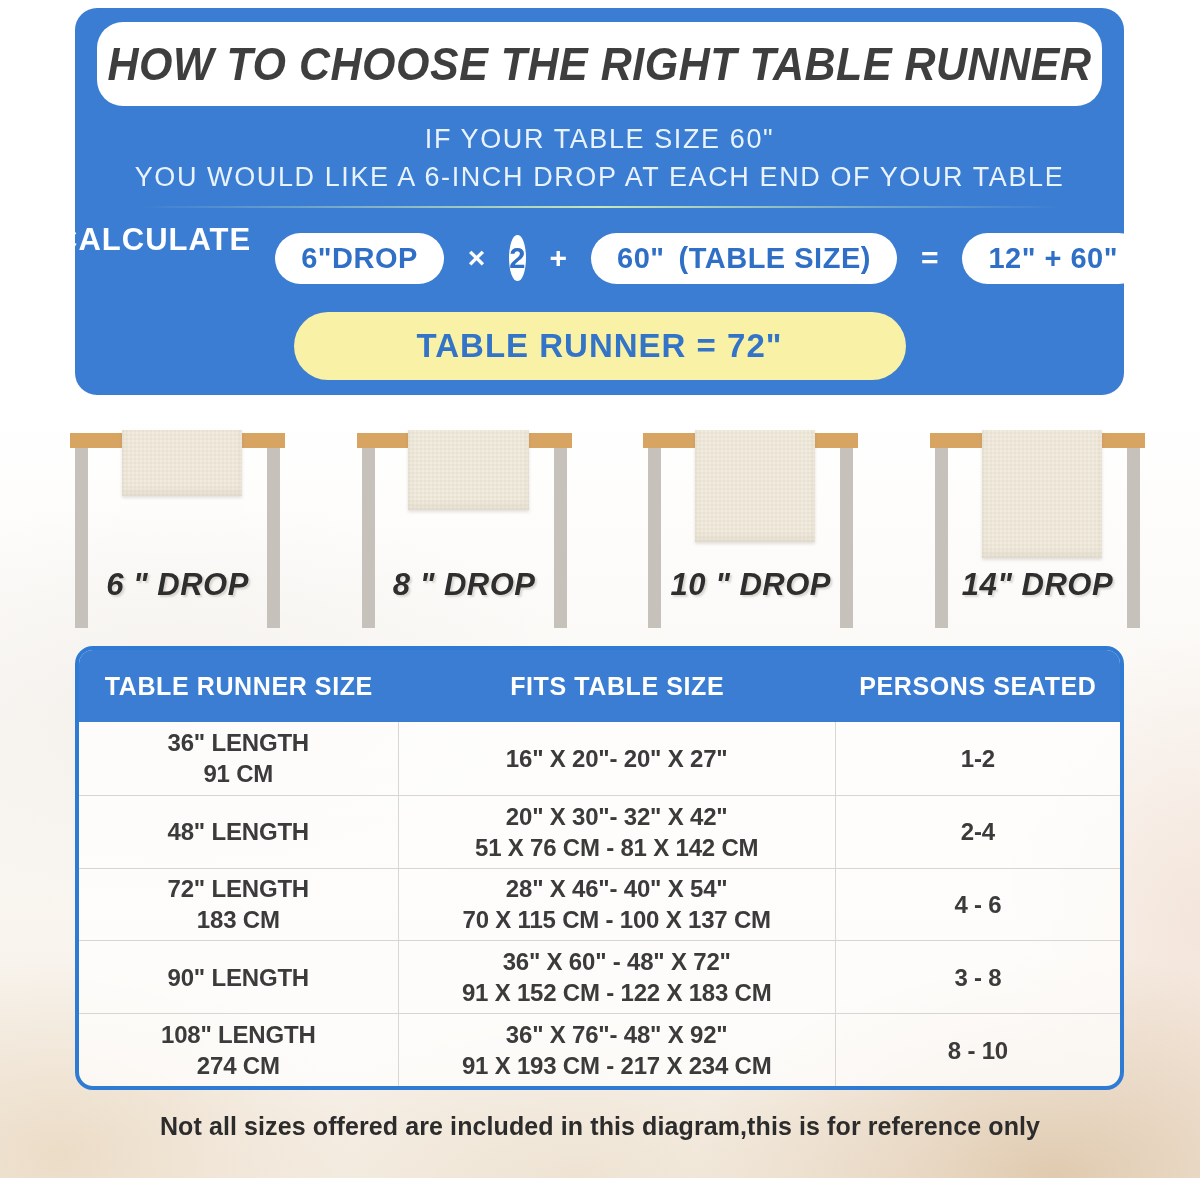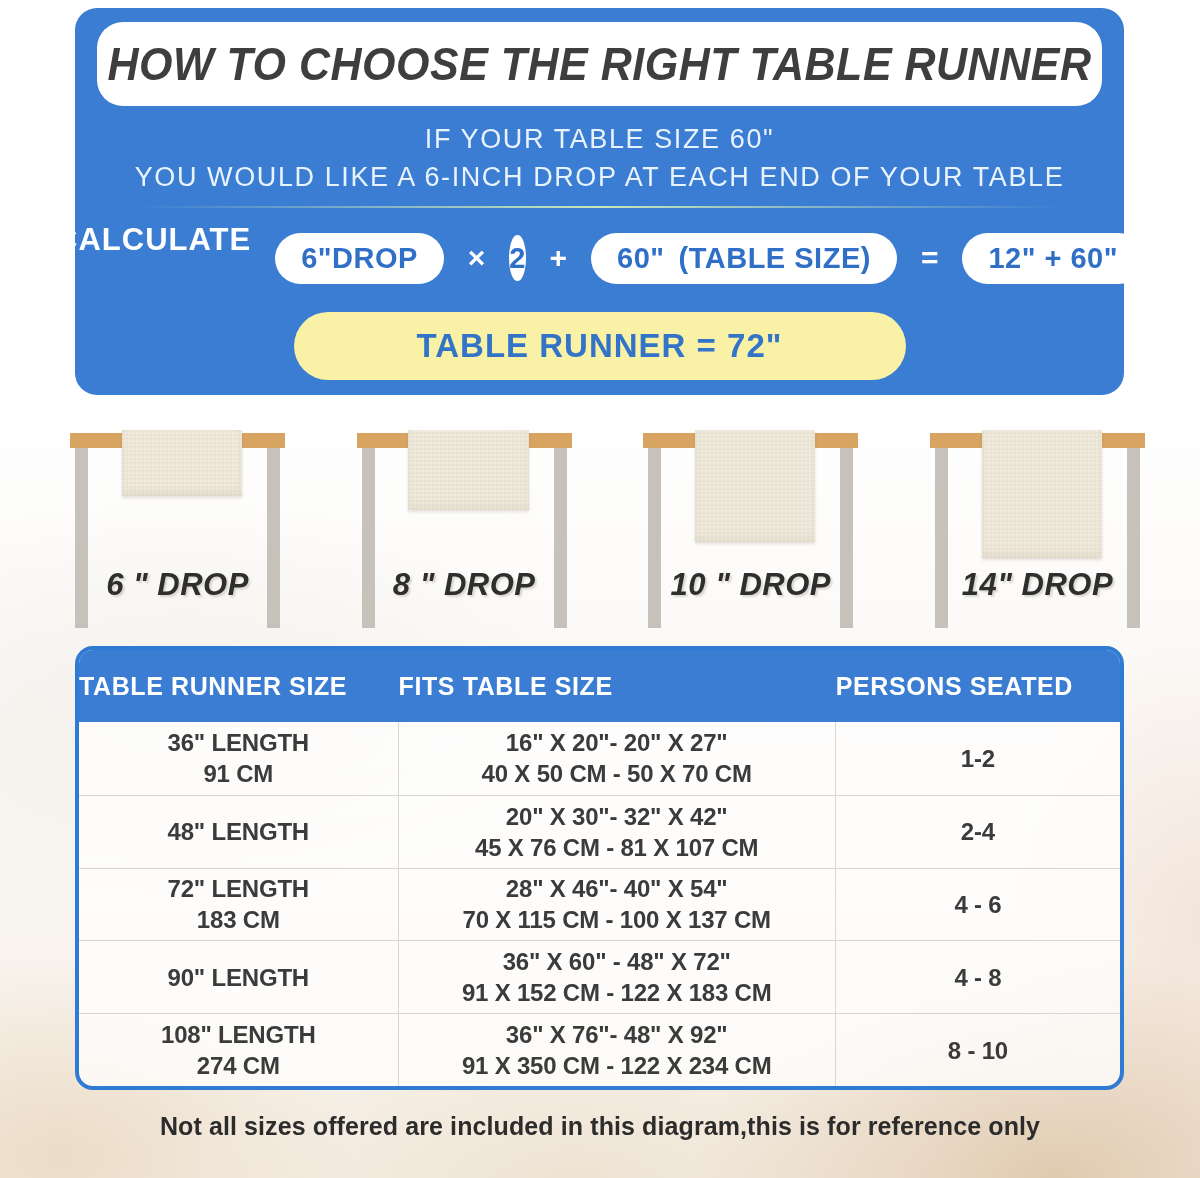--- a/index.html
+++ b/index.html
@@ -86,21 +86,21 @@
   .size-table {
     position:absolute; left:75px; top:646px; width:1049px; height:444px;
     border:4px solid #2f7ad2; border-radius:18px; overflow:hidden;
     background:rgba(255,255,255,.74);
   }
   .thead {
     height:72px; background:#3b7dd3; display:grid;
     grid-template-columns:30.7% 42% 27.3%; align-items:center;
   }
   .thead .th {
-    color:#ffffff; font-size:25px; font-weight:800; letter-spacing:.6px;
+    text-align:center; color:#ffffff; font-size:25px; font-weight:800; letter-spacing:.6px;
   }
   .tbody { height:364px; display:grid; grid-template-rows:repeat(5, 1fr); }
   .trow {
     display:grid; grid-template-columns:30.7% 42% 27.3%; align-items:center;
   }
   .trow + .trow { border-top:1px solid #d9d6d1; }
   .td { text-align:center; color:#3b3b3b; font-weight:700; font-size:24px; line-height:31px; letter-spacing:-.2px; }
   .td.col1 { border-right:1px solid #dad7d2; height:100%; display:flex; flex-direction:column; justify-content:center; }
   .td.col2 { border-right:1px solid #dad7d2; height:100%; display:flex; flex-direction:column; justify-content:center; }
   .td.col3 { font-size:24px; }
@@ -178,31 +178,30 @@
       <div class="th">PERSONS SEATED</div>
     </div>
     <div class="tbody">
       <div class="trow">
         <div class="td col1">
           <div>36" LENGTH</div>
           <div>91 CM</div>
         </div>
         <div class="td col2">
           <div>16" X 20"- 20" X 27"</div>
-          <div>40 X 50 CM - 50 X 70 CM</div>
         </div>
         <div class="td col3">1-2</div>
       </div>
       <div class="trow">
         <div class="td col1">
           <div>48" LENGTH</div>
         </div>
         <div class="td col2">
           <div>20" X 30"- 32" X 42"</div>
-          <div>45 X 76 CM - 81 X 107 CM</div>
+          <div>51 X 76 CM - 81 X 142 CM</div>
         </div>
         <div class="td col3">2-4</div>
       </div>
       <div class="trow">
         <div class="td col1">
           <div>72" LENGTH</div>
           <div>183 CM</div>
         </div>
         <div class="td col2">
           <div>28" X 46"- 40" X 54"</div>
@@ -211,30 +210,30 @@
         <div class="td col3">4 - 6</div>
       </div>
       <div class="trow">
         <div class="td col1">
           <div>90" LENGTH</div>
         </div>
         <div class="td col2">
           <div>36" X 60" - 48" X 72"</div>
           <div>91 X 152 CM - 122 X 183 CM</div>
         </div>
-        <div class="td col3">4 - 8</div>
+        <div class="td col3">3 - 8</div>
       </div>
       <div class="trow">
         <div class="td col1">
           <div>108" LENGTH</div>
           <div>274 CM</div>
         </div>
         <div class="td col2">
           <div>36" X 76"- 48" X 92"</div>
-          <div>91 X 350 CM - 122 X 234 CM</div>
+          <div>91 X 193 CM - 217 X 234 CM</div>
         </div>
         <div class="td col3">8 - 10</div>
       </div>
     </div>
   </div>
 
   <div class="footer-note">Not all sizes offered are included in this diagram,this is for reference only</div>
 
 </div>
 

